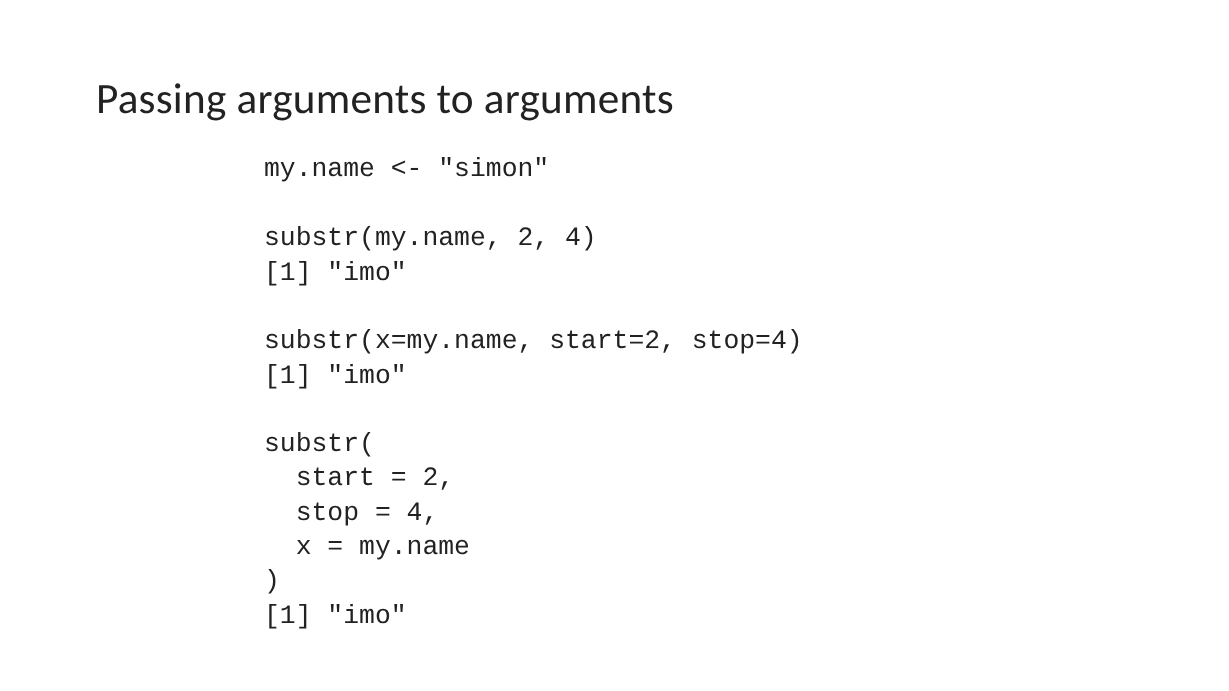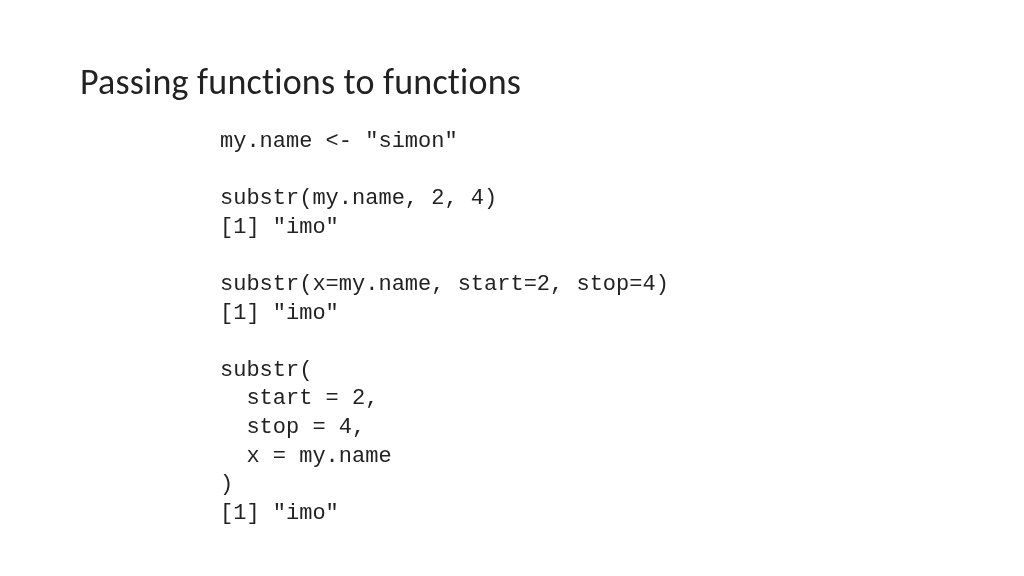--- a/index.html
+++ b/index.html
@@ -31,21 +31,21 @@
       line-height: 1.3;
       color: #222222;
       white-space: pre;
       margin-left: 140px;
     }
   </style>
 </head>
 <body>
 
 <div class="slide">
-  <h1 class="title">Passing functions to functions</h1>
+  <h1 class="title">Passing arguments to arguments</h1>
   <div class="code-block">my.name &lt;- "simon"
 
 substr(my.name, 2, 4)
 [1] "imo"
 
 substr(x=my.name, start=2, stop=4)
 [1] "imo"
 
 substr(
   start = 2,

